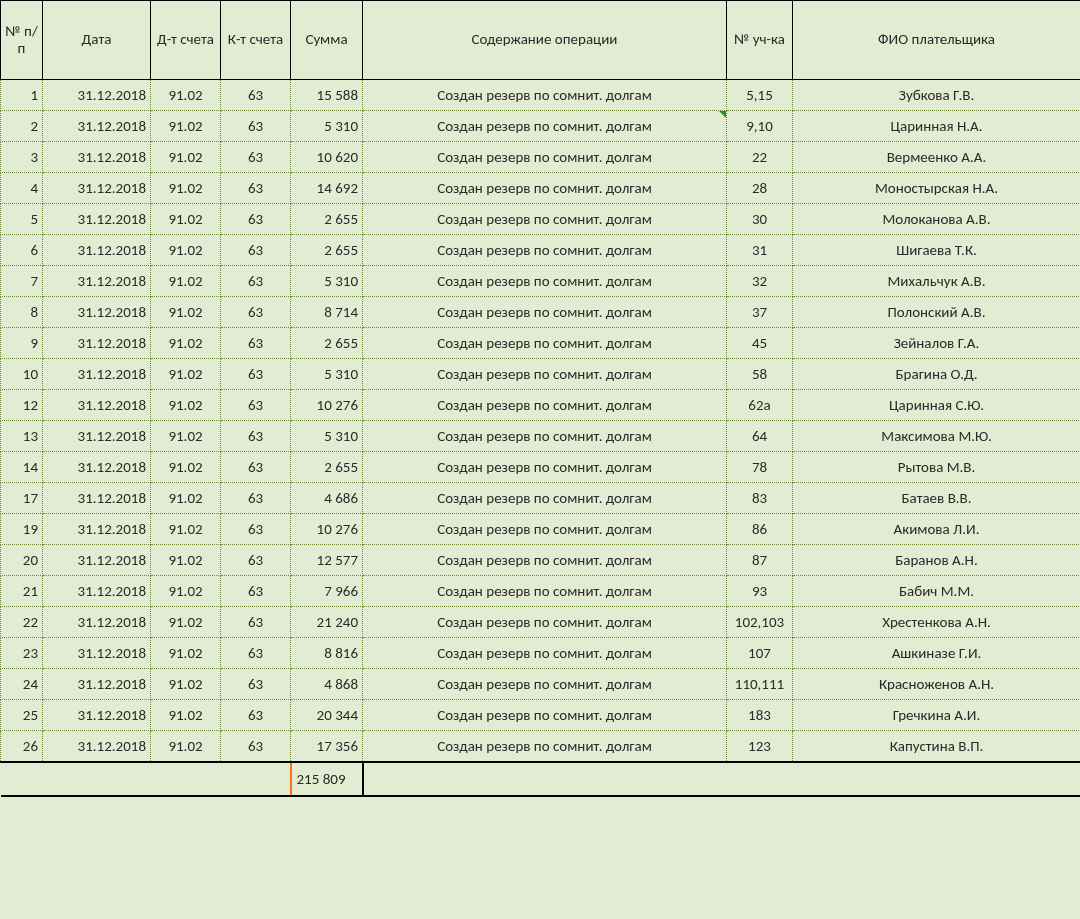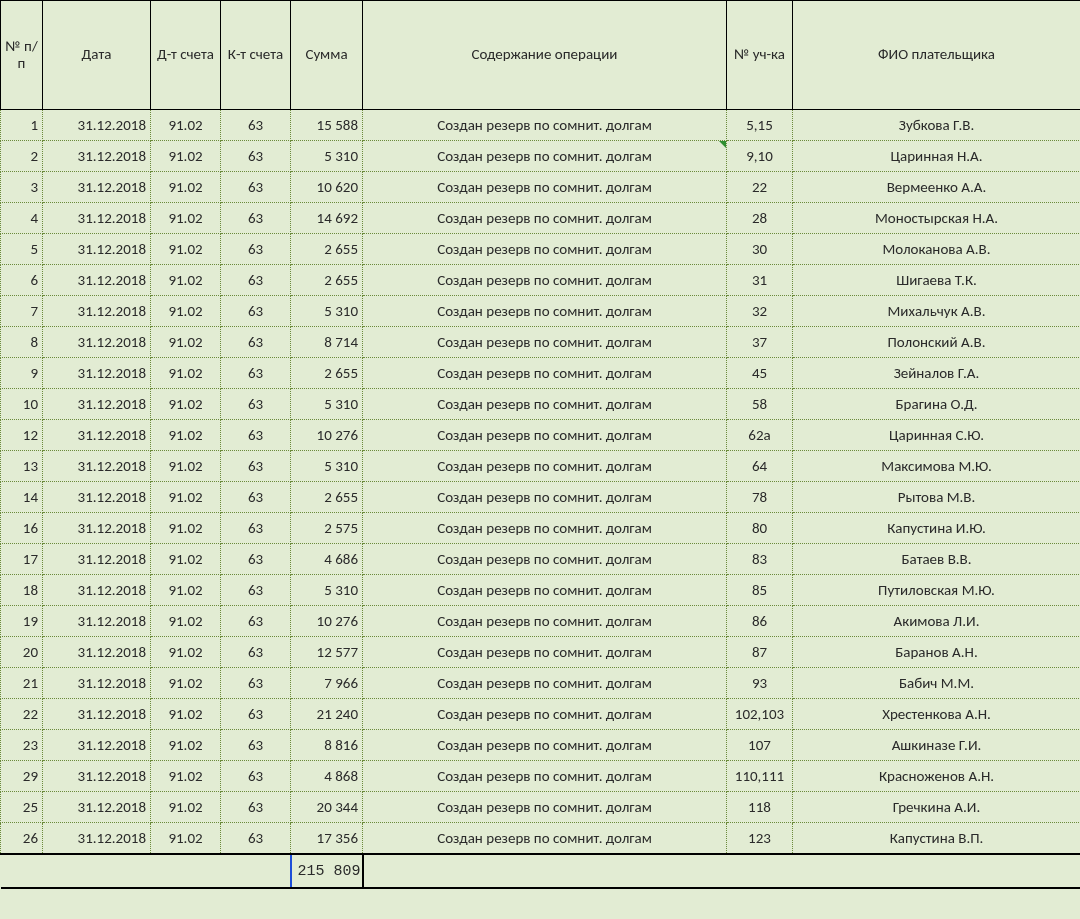--- a/index.html
+++ b/index.html
@@ -15,21 +15,21 @@
     border-collapse: collapse;
     width: 1080px;
     table-layout: fixed;
   }
   table.ledger th {
     background: #e2ecd3;
     border: 1px solid #000;
     font-weight: normal;
     text-align: center;
     vertical-align: middle;
-    padding: 19px 2px;
+    padding: 4px 2px;
     font-size: 15px;
     line-height: 1.15;
     height: 70px;
   }
   table.ledger td {
     border: 1px dotted #6b8a3a;
     padding: 2px 4px;
     font-size: 15px;
     height: 26px;
     vertical-align: middle;
@@ -61,26 +61,25 @@
 
   tr.total td {
     border-top: 2px solid #000;
     border-bottom: 2px solid #000;
     border-left: none;
     border-right: none;
     background: #e2ecd3;
     height: 28px;
   }
   tr.total td.sum-total {
-    border-left: 2px solid #1d4ed8;
+    border-left: 2px solid #f97316;
     border-right: 2px solid #000;
     text-align: right;
     font-weight: 400;
-    padding-right: 1px;
-    font-family: Liberation Mono, monospace;
+    padding-right: 16px;
   }
 </style>
 </head>
 <body>
 
 <table class="ledger">
   <colgroup>
     <col class="c-num">
       <col class="c-date">
       <col class="c-dt">
@@ -227,50 +226,30 @@
         <td class="r">14</td>
         <td class="r">31.12.2018</td>
         <td class="c">91.02</td>
         <td class="c">63</td>
         <td class="r">2 655</td>
         <td class="l">Создан резерв по сомнит. долгам</td>
         <td class="c">78</td>
         <td class="l">Рытова М.В.</td>
       </tr>
       <tr>
-        <td class="r">16</td>
-        <td class="r">31.12.2018</td>
-        <td class="c">91.02</td>
-        <td class="c">63</td>
-        <td class="r">2 575</td>
-        <td class="l">Создан резерв по сомнит. долгам</td>
-        <td class="c">80</td>
-        <td class="l">Капустина И.Ю.</td>
-      </tr>
-      <tr>
         <td class="r">17</td>
         <td class="r">31.12.2018</td>
         <td class="c">91.02</td>
         <td class="c">63</td>
         <td class="r">4 686</td>
         <td class="l">Создан резерв по сомнит. долгам</td>
         <td class="c">83</td>
         <td class="l">Батаев В.В.</td>
       </tr>
       <tr>
-        <td class="r">18</td>
-        <td class="r">31.12.2018</td>
-        <td class="c">91.02</td>
-        <td class="c">63</td>
-        <td class="r">5 310</td>
-        <td class="l">Создан резерв по сомнит. долгам</td>
-        <td class="c">85</td>
-        <td class="l">Путиловская М.Ю.</td>
-      </tr>
-      <tr>
         <td class="r">19</td>
         <td class="r">31.12.2018</td>
         <td class="c">91.02</td>
         <td class="c">63</td>
         <td class="r">10 276</td>
         <td class="l">Создан резерв по сомнит. долгам</td>
         <td class="c">86</td>
         <td class="l">Акимова Л.И.</td>
       </tr>
       <tr>
@@ -307,37 +286,37 @@
         <td class="r">23</td>
         <td class="r">31.12.2018</td>
         <td class="c">91.02</td>
         <td class="c">63</td>
         <td class="r">8 816</td>
         <td class="l">Создан резерв по сомнит. долгам</td>
         <td class="c">107</td>
         <td class="l">Ашкиназе Г.И.</td>
       </tr>
       <tr>
-        <td class="r">29</td>
+        <td class="r">24</td>
         <td class="r">31.12.2018</td>
         <td class="c">91.02</td>
         <td class="c">63</td>
         <td class="r">4 868</td>
         <td class="l">Создан резерв по сомнит. долгам</td>
         <td class="c">110,111</td>
         <td class="l">Красноженов А.Н.</td>
       </tr>
       <tr>
         <td class="r">25</td>
         <td class="r">31.12.2018</td>
         <td class="c">91.02</td>
         <td class="c">63</td>
         <td class="r">20 344</td>
         <td class="l">Создан резерв по сомнит. долгам</td>
-        <td class="c">118</td>
+        <td class="c">183</td>
         <td class="l">Гречкина А.И.</td>
       </tr>
       <tr>
         <td class="r">26</td>
         <td class="r">31.12.2018</td>
         <td class="c">91.02</td>
         <td class="c">63</td>
         <td class="r">17 356</td>
         <td class="l">Создан резерв по сомнит. долгам</td>
         <td class="c">123</td>

